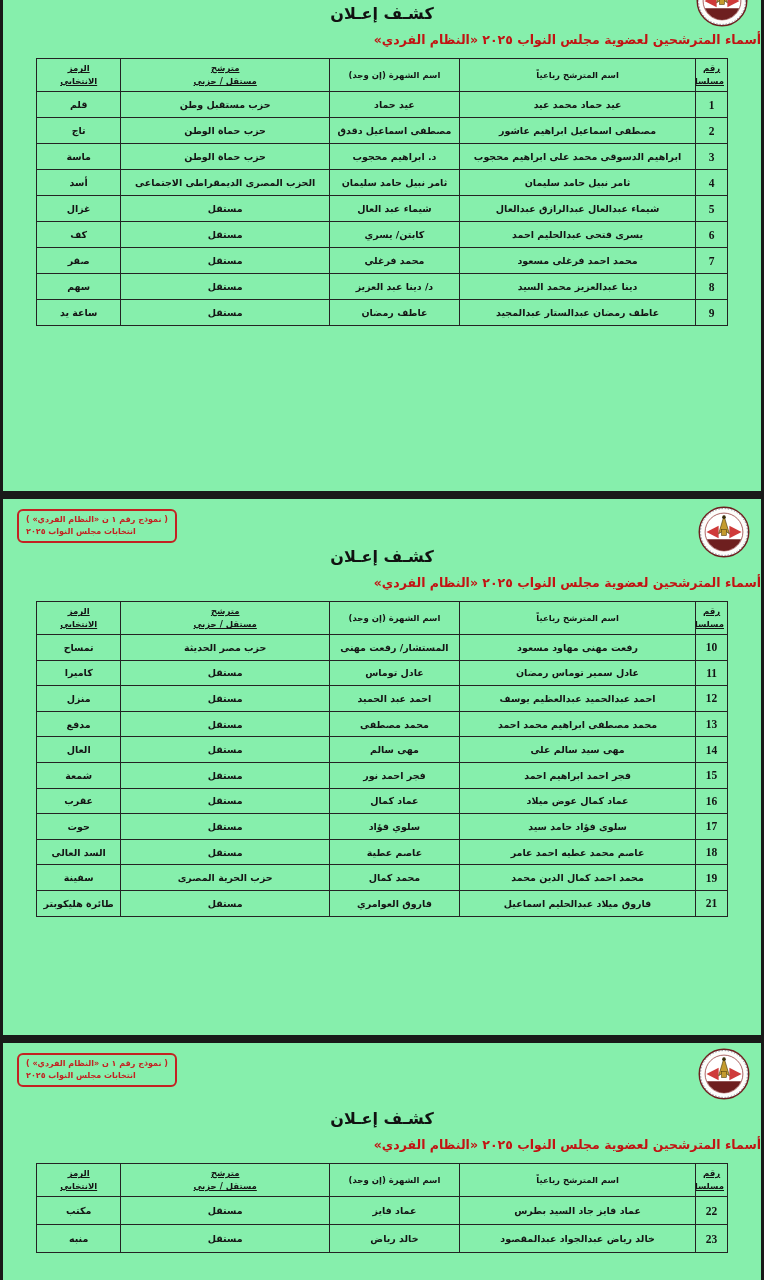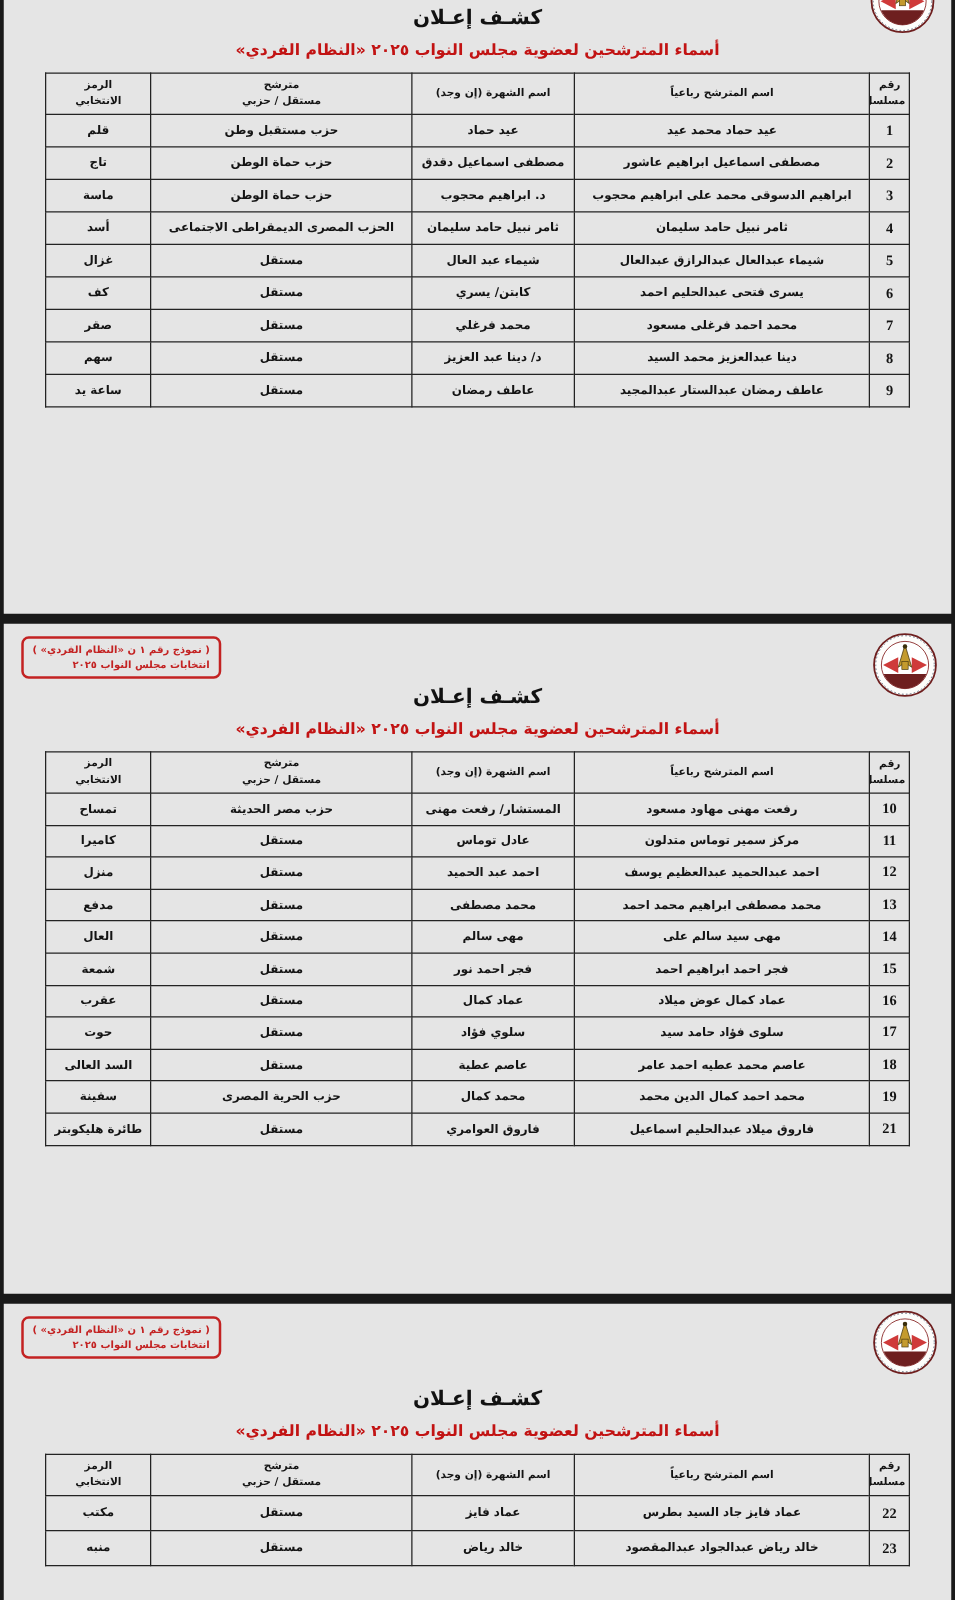--- a/index.html
+++ b/index.html
@@ -4,21 +4,21 @@
 <style>
   html, body {
     margin: 0; padding: 0;
     width: 764px; height: 1280px;
     overflow: hidden;
     background: #191919;
     font-family: "DejaVu Sans", sans-serif;
   }
   .page {
     position: relative;
-    background: #e5e5e5;
+    background: #86efac;
     margin: 0 3px;
     overflow: visible;
   }
   .page1 { height: 491px; }
   .page2 { height: 536px; margin-top: 8px; }
   .page3 { height: 237px; margin-top: 8px; }
 
   .emblem {
     position: absolute;
     width: 54px; height: 54px;
@@ -26,21 +26,21 @@
   .emblem-p1 { top: -26px; right: 12px; }
   .emblem-p2 { top: 6px; right: 10px; }
   .emblem-p3 { top: 4px; right: 10px; }
 
   .stamp {
     position: absolute;
     left: 14px; top: 10px;
     border: 2px solid #c32222;
     border-radius: 6px;
     padding: 3px 7px 4px;
-    text-align: right;
+    text-align: left;
     direction: rtl;
     line-height: 1.45;
   }
   .stamp .s1, .stamp .s2 {
     display: block;
     color: #c32222;
     font-size: 8px;
     font-weight: bold;
     white-space: nowrap;
   }
@@ -52,21 +52,21 @@
     direction: rtl;
     font-size: 16px;
     font-weight: bold;
     color: #111;
   }
   .page2 .doc-title { padding-top: 48px; }
   .page3 .doc-title { padding-top: 66px; }
 
   .doc-subtitle {
     margin-top: 9px;
-    text-align: center;
+    text-align: right;
     direction: rtl;
     font-size: 12.5px;
     font-weight: bold;
     color: #c21313;
   }
   .district-line {
     margin-top: 7px;
     text-align: center;
     direction: rtl;
     font-size: 11px;
@@ -110,21 +110,21 @@
   col.c-shohra { width: 18.8%; }
   col.c-party  { width: 30.2%; }
   col.c-symbol { width: 12.2%; }
 
   .cand-table td.c-num {
     font-family: "Liberation Serif", serif;
     font-size: 11.5px;
     font-weight: bold;
     direction: ltr;
   }
-  .hdr-2l span { display: block; }
+  .hdr-2l span { display: block; text-decoration: underline; }
 </style>
 </head>
 <body>
 
 <section class="page page1">
   <div class="emblem emblem-p1">
     <svg viewBox="0 0 60 60" width="54" height="54">
       <circle cx="30" cy="30" r="27.5" fill="#fdfdfb" stroke="#6e1f1f" stroke-width="1.6"></circle>
       <circle cx="30" cy="30" r="21" fill="#ffffff" stroke="#8a2a2a" stroke-width="0.8"></circle>
       <path d="M30 51 A21 21 0 0 1 11 38 L49 38 A21 21 0 0 1 30 51 Z" fill="#6e1f1f"></path>
@@ -283,21 +283,21 @@
     <tbody>
         <tr>
           <td class="c-num">10</td>
           <td class="c-name">رفعت مهنى مهاود مسعود</td>
           <td class="c-shohra">المستشار/ رفعت مهنى</td>
           <td class="c-party">حزب مصر الحديثة</td>
           <td class="c-symbol">تمساح</td>
         </tr>
         <tr>
           <td class="c-num">11</td>
-          <td class="c-name">مركز سمير توماس متدلون</td>
+          <td class="c-name">عادل سمير توماس رمضان</td>
           <td class="c-shohra">عادل توماس</td>
           <td class="c-party">مستقل</td>
           <td class="c-symbol">كاميرا</td>
         </tr>
         <tr>
           <td class="c-num">12</td>
           <td class="c-name">احمد عبدالحميد عبدالعظيم يوسف</td>
           <td class="c-shohra">احمد عبد الحميد</td>
           <td class="c-party">مستقل</td>
           <td class="c-symbol">منزل</td>

